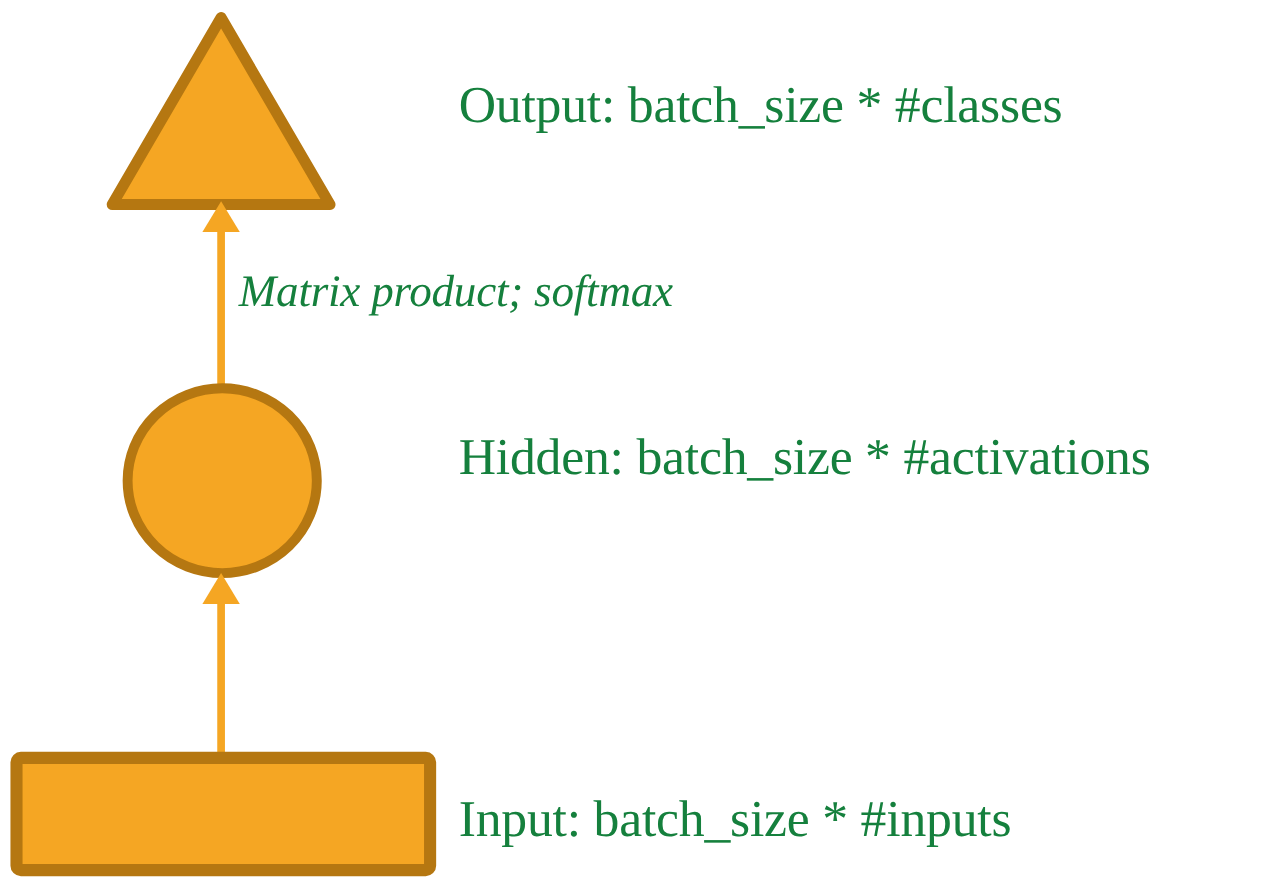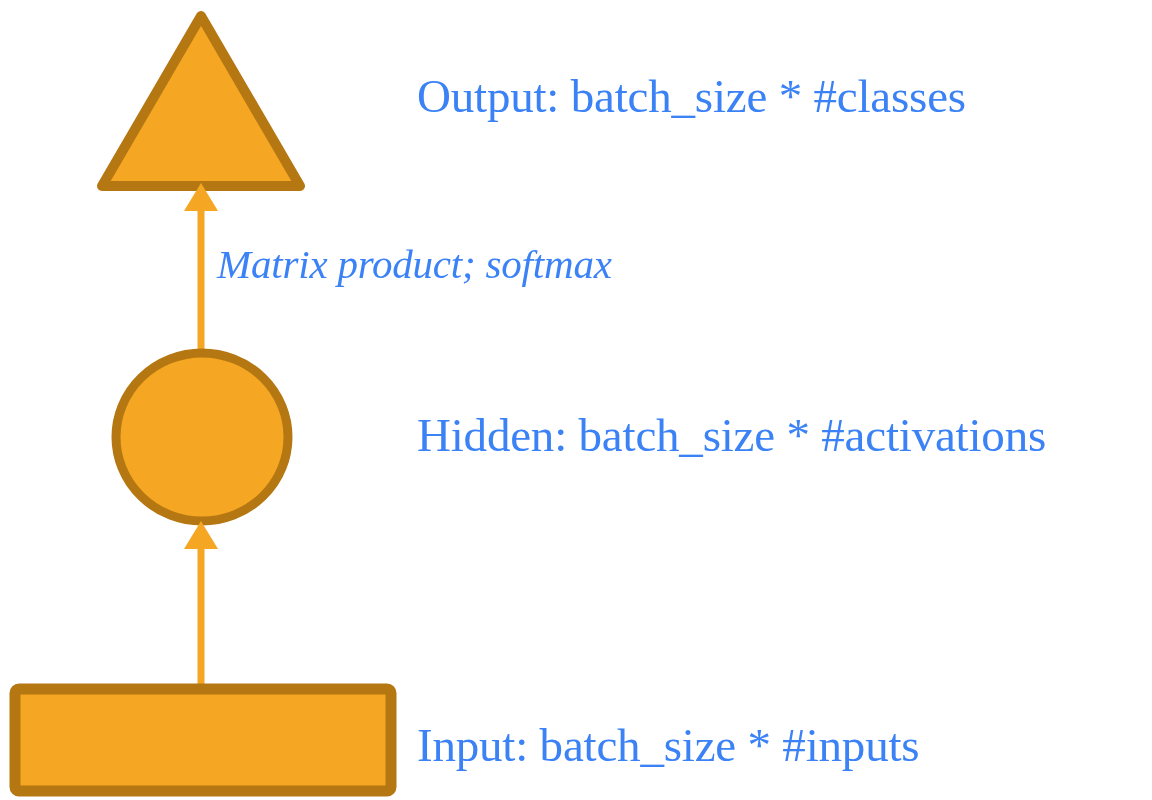--- a/index.html
+++ b/index.html
@@ -24,38 +24,38 @@
   
   #output-triangle { left: 96px;  top: 10px;  width: 210px; height: 182px; }
   #hidden-circle   { left: 108px; top: 345px; width: 188px; height: 184px; }
   #input-rect      { left: 8px;   top: 682px; width: 390px; height: 116px; }
   
   #arrow-upper { left: 168px; top: 180px; width: 66px; height: 178px; }
   #arrow-lower { left: 168px; top: 518px; width: 66px; height: 176px; }
   
   .label {
     position: absolute;
-    color: #3b82f6;
+    color: #15803d;
     white-space: nowrap;
     line-height: 1.05;
   }
   .label-node {
     font-size: 47px;
     font-style: normal;
     font-weight: normal;
     letter-spacing: -0.2px;
   }
   .label-edge {
     font-size: 41px;
     font-style: italic;
     font-weight: normal;
     letter-spacing: -0.2px;
   }
   #label-output { left: 417px; top: 72px; }
-  #label-hidden { left: 417px; top: 411px; }
+  #label-hidden { left: 417px; top: 392px; }
   #label-input  { left: 417px; top: 721px; }
   #label-edge-top { left: 217px; top: 243px; }
   #label-edge-bottom { left: 217px; top: 561px; }
 </style>
 </head>
 <body>
 
 <div id="canvas">
 
   <svg id="output-triangle" class="shape-svg" viewBox="0 0 210 182">

